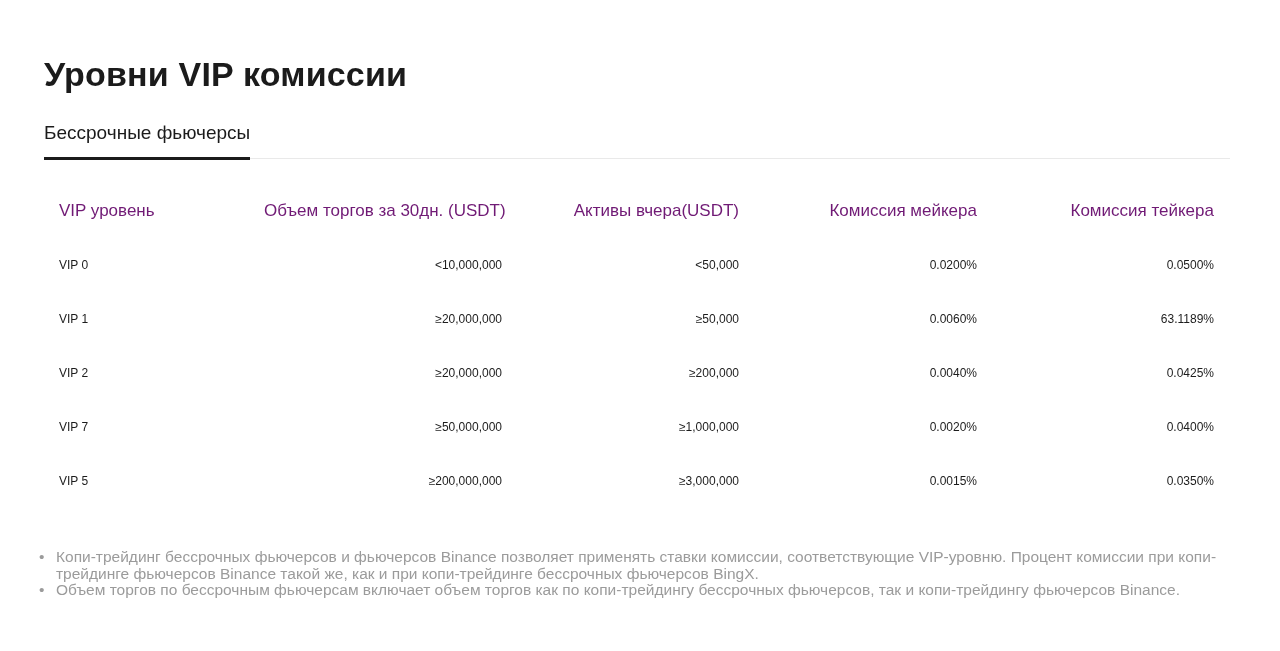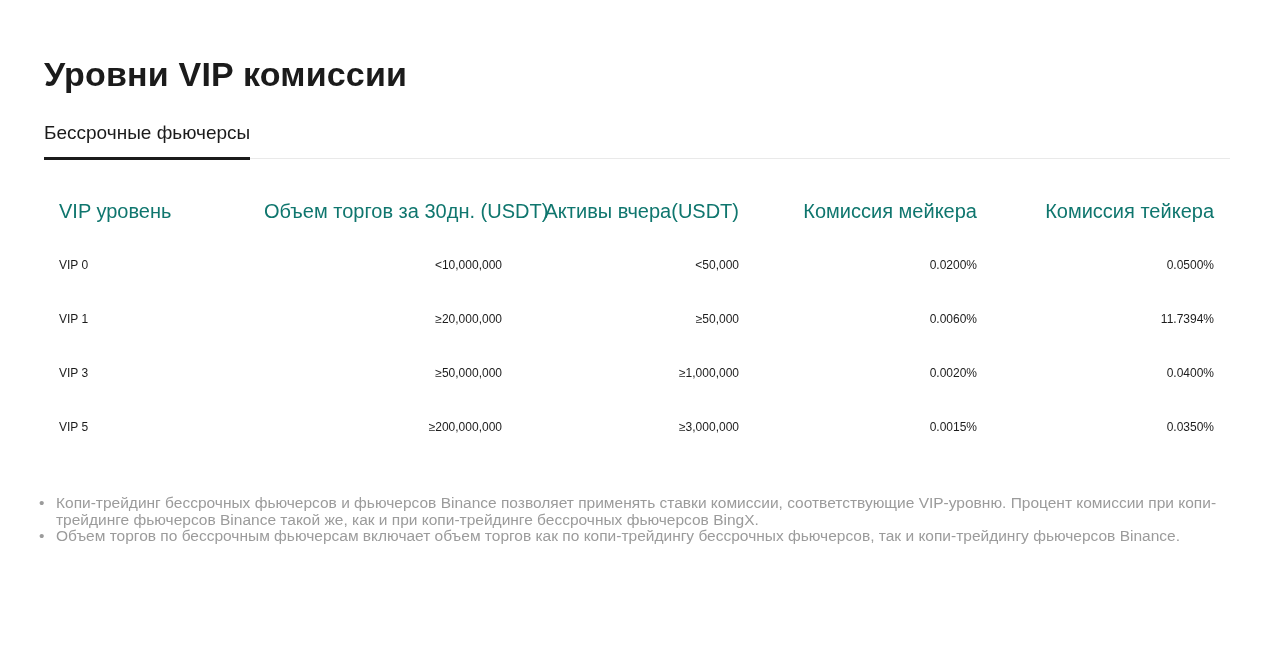--- a/index.html
+++ b/index.html
@@ -43,23 +43,23 @@
     cursor: pointer;
     white-space: nowrap;
   }
   table.vip-table {
     width: 100%;
     border-collapse: collapse;
     margin-top: 25px;
     table-layout: fixed;
   }
   .vip-table th {
-    color: #0f766e;
+    color: #701a75;
     font-weight: 400;
-    font-size: 20px;
+    font-size: 17px;
     text-align: right;
     height: 54px;
     padding: 0;
     white-space: nowrap;
   }
   .vip-table td {
     color: #1c1c1c;
     font-size: 12px;
     text-align: right;
     height: 54px;
@@ -136,24 +136,31 @@
         <td>&lt;10,000,000</td>
         <td>&lt;50,000</td>
         <td>0.0200%</td>
         <td>0.0500%</td>
       </tr>
       <tr>
         <td>VIP 1</td>
         <td>≥20,000,000</td>
         <td>≥50,000</td>
         <td>0.0060%</td>
-        <td>11.7394%</td>
+        <td>63.1189%</td>
       </tr>
       <tr>
-        <td>VIP 3</td>
+        <td>VIP 2</td>
+        <td>≥20,000,000</td>
+        <td>≥200,000</td>
+        <td>0.0040%</td>
+        <td>0.0425%</td>
+      </tr>
+      <tr>
+        <td>VIP 7</td>
         <td>≥50,000,000</td>
         <td>≥1,000,000</td>
         <td>0.0020%</td>
         <td>0.0400%</td>
       </tr>
       <tr>
         <td>VIP 5</td>
         <td>≥200,000,000</td>
         <td>≥3,000,000</td>
         <td>0.0015%</td>

